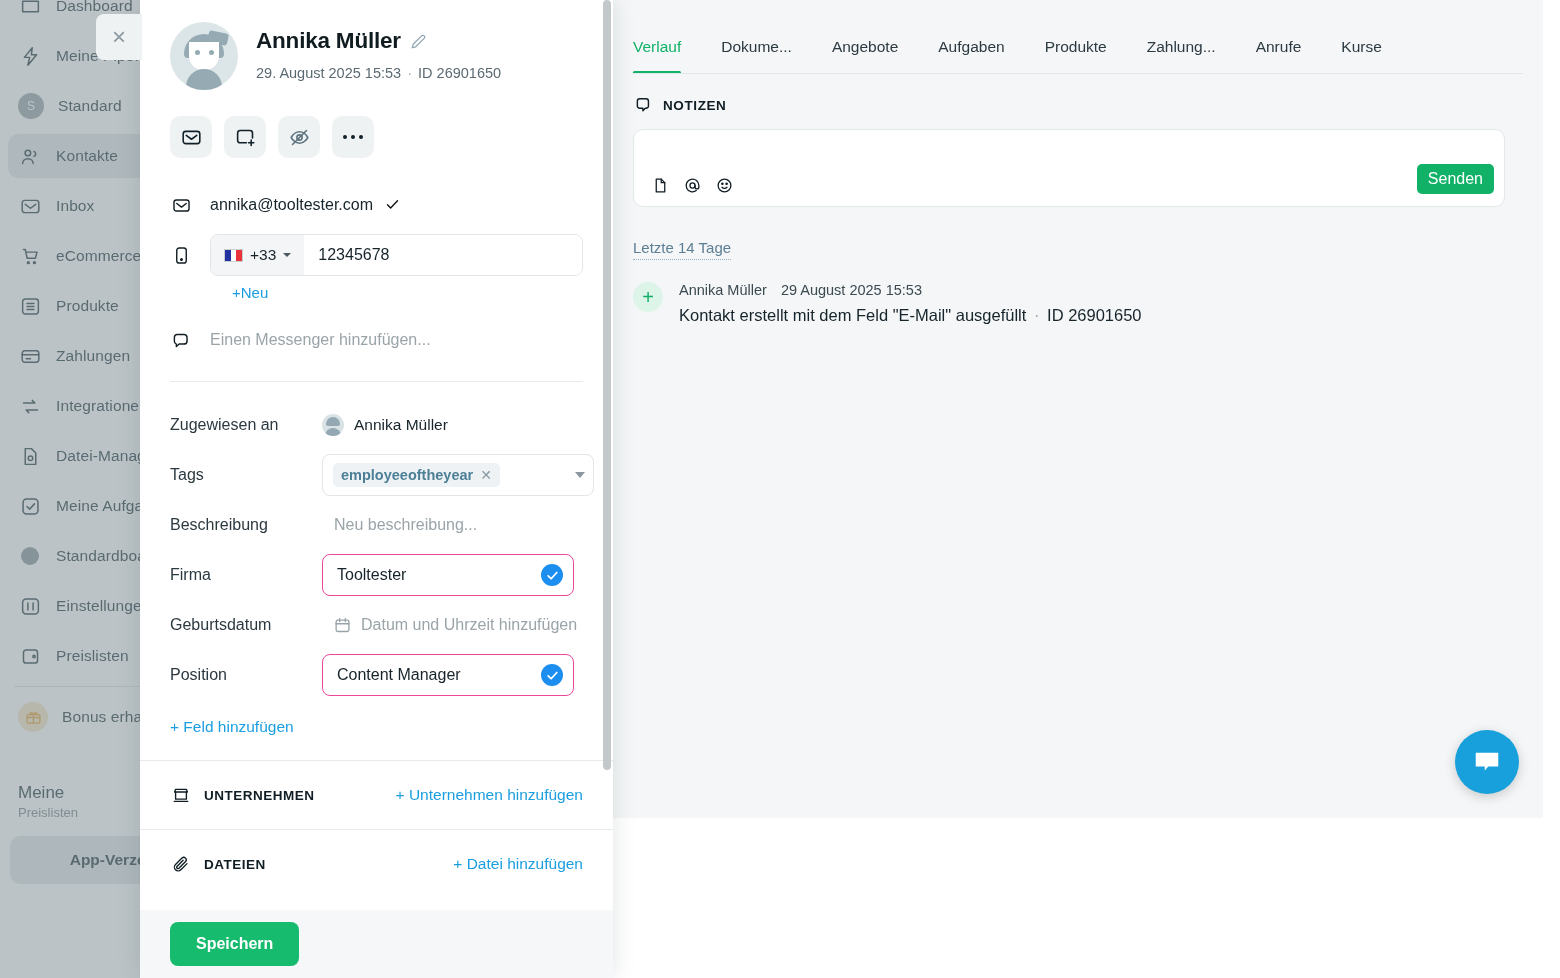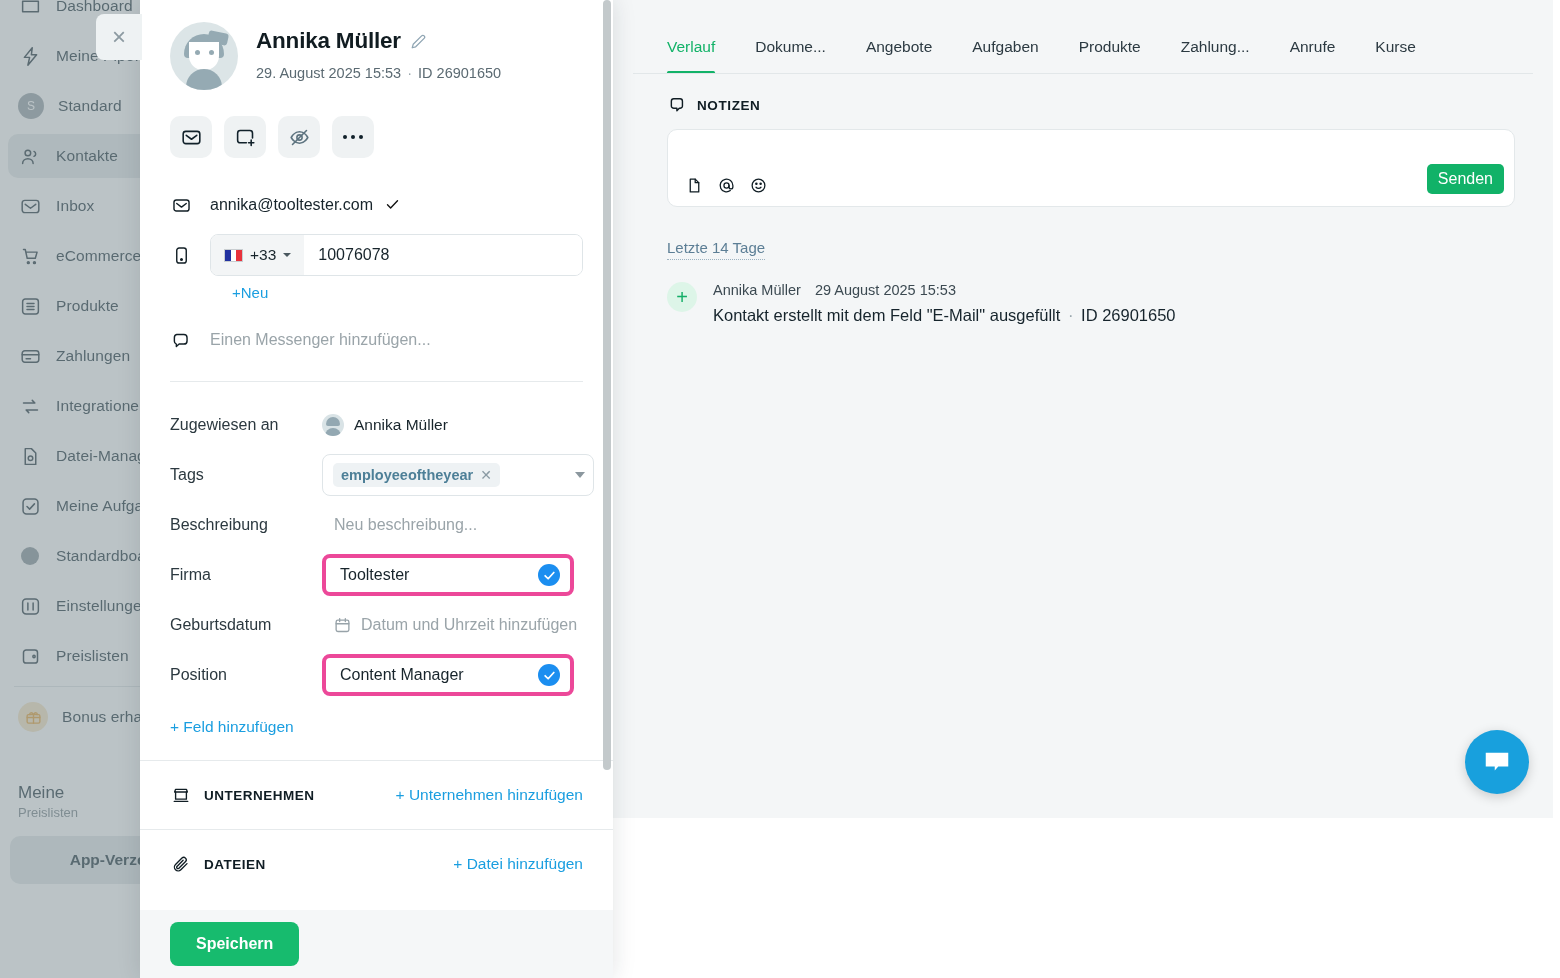--- a/index.html
+++ b/index.html
@@ -166,21 +166,21 @@
     font-size: 14.5px; color: #4d7f97; font-weight: 700;
   }
   .tag-x { color: #8a9aa3; font-size: 14px; cursor: pointer; font-weight: 400; }
   .tag-caret { margin-left: auto; width: 0; height: 0;
     border-left: 5px solid transparent; border-right: 5px solid transparent;
     border-top: 6px solid #8b979e; }
 
   .placeholder-txt { font-size: 16px; color: #9aa4a9; }
 
   .inp-box {
-    width: 252px; height: 42px; border: 4px solid #ec4899; border-radius: 8px;
+    width: 252px; height: 42px; border: 1px solid #ec4899; border-radius: 8px;
     display: flex; align-items: center; padding: 0 10px 0 14px; background: #fff;
   }
   .inp-val { flex: 1; font-size: 16px; color: #17242b; }
   .blue-check {
     width: 22px; height: 22px; border-radius: 50%; background: #1b8ef0;
     display: flex; align-items: center; justify-content: center; color: #fff;
   }
   .blue-check svg { width: 13px; height: 13px; }
 
   .cal-icn { color: #98a3a9; margin-right: 10px; display: flex; }
@@ -208,23 +208,22 @@
     font-family: inherit;
   }
 
   .cp-scrollbar {
     position: absolute; right: 2px; top: 0; width: 8px; height: 770px;
     background: #c3c9cb; border-radius: 5px; cursor: pointer; z-index: 7;
   }
 
   
   .right-panel {
-    position: absolute; left: 613px; top: 0; right: 7px; height: 818px;
+    position: absolute; left: 613px; top: 0; right: 17px; height: 818px;
     background: #f4f6f7;
-    padding-left: 34px;
   }
   .tabs {
     display: flex; align-items: flex-end; height: 74px; padding-left: 20px;
     gap: 0;
   }
   .tab {
     font-size: 15.5px; color: #2c3a42; padding: 0 0 18px 0; margin-right: 40px;
     cursor: pointer; position: relative; white-space: nowrap;
   }
   .tab.active { color: #12b268; font-weight: 400; }
@@ -517,21 +516,21 @@
             <div class="phone-wrap">
               <div class="phone-cc">
                 <span class="flag-fr">
                     <i class="b"></i>
                     <i class="w"></i>
                     <i class="r"></i>
                   </span>
                 <span>+33</span>
                 <span class="cc-caret"></span>
               </div>
-              <div class="phone-num">10076078</div>
+              <div class="phone-num">12345678</div>
             </div>
           </div>
 
           <div class="neu-link">+Neu</div>
 
           <div class="cl-row" style="margin-top:22px;">
             <span class="cl-icn">
               <svg viewBox="0 0 24 24" fill="none" stroke="currentColor" stroke-width="1.8" stroke-linecap="round" stroke-linejoin="round">
                   <path d="M6 4.5h9a4 4 0 0 1 4 4v4a4 4 0 0 1-4 4H9l-3.5 3v-3A3.5 3.5 0 0 1 3 13V8.5a4 4 0 0 1 3-4z"></path>
                 </svg>

